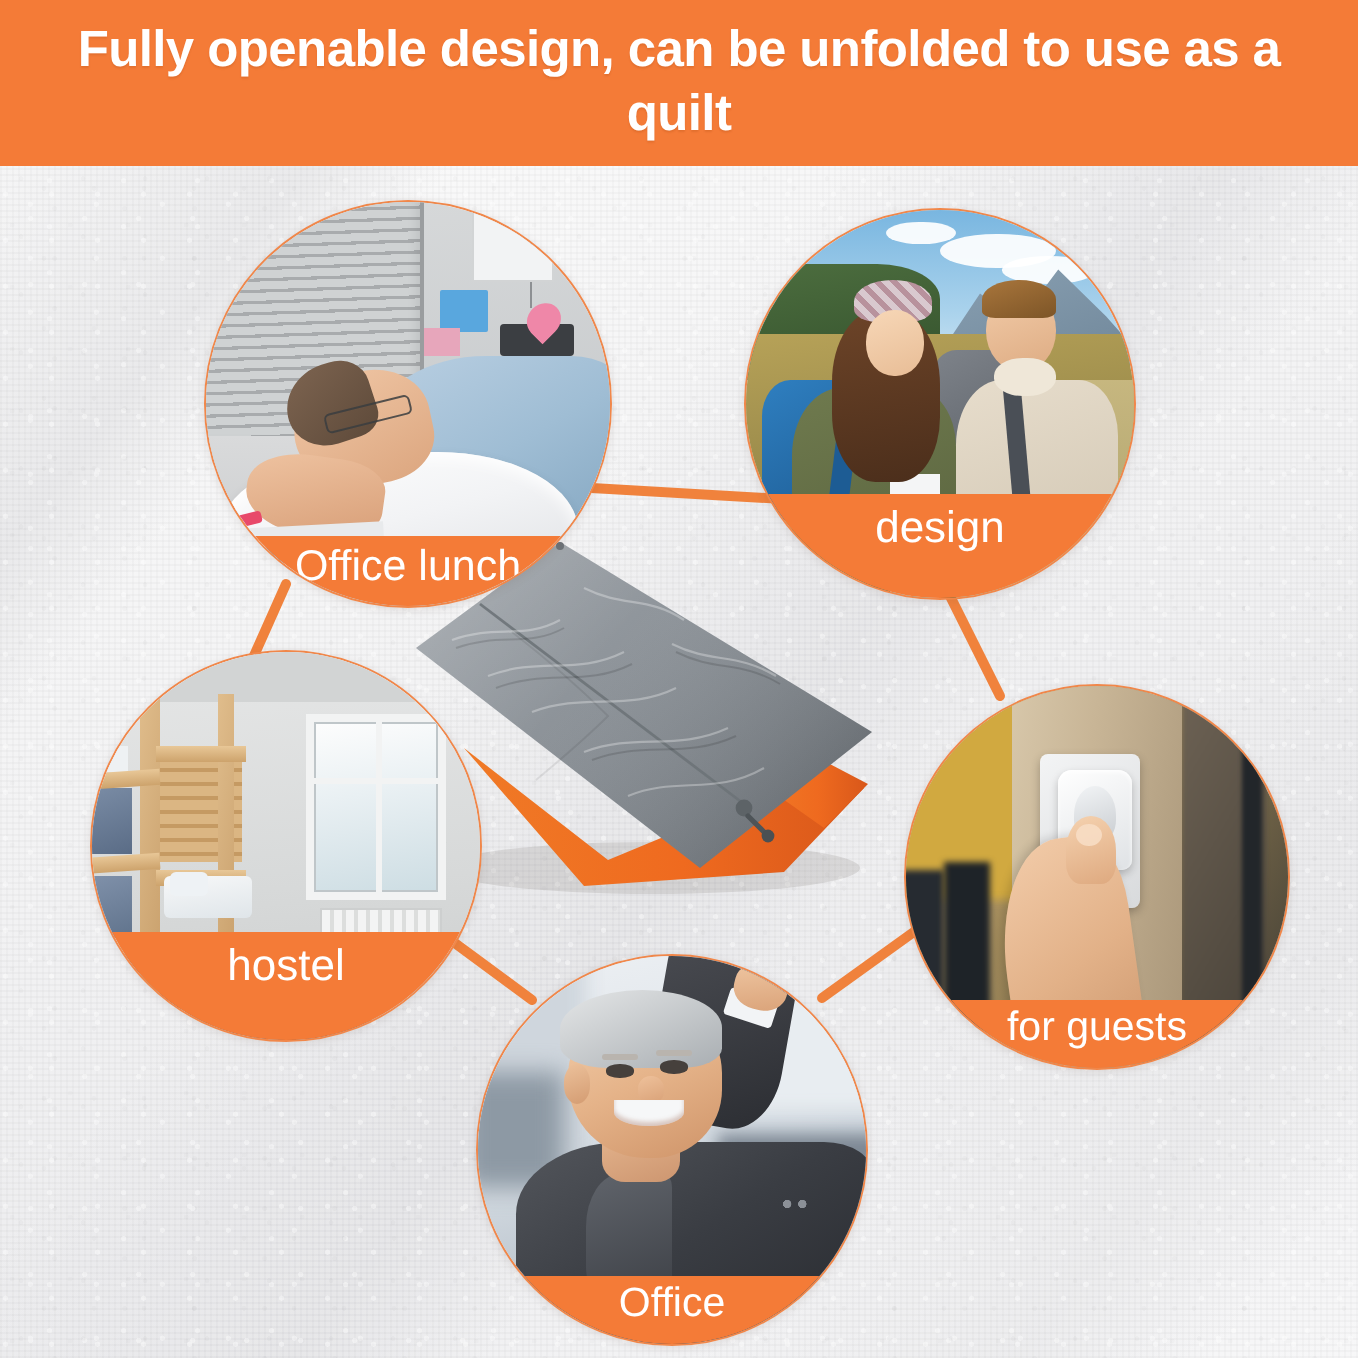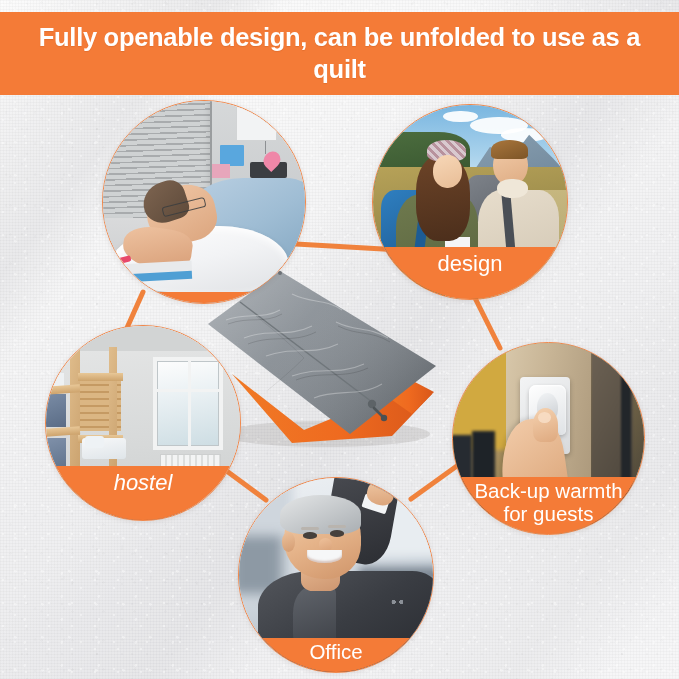--- a/index.html
+++ b/index.html
@@ -50,21 +50,21 @@
       radial-gradient(circle at 21% 63%, rgba(0,0,0,0.04) 0 1.1px, transparent 1.3px),
       radial-gradient(circle at 46% 78%, rgba(255,255,255,0.85) 0 1.2px, transparent 1.4px),
       radial-gradient(circle at 88% 69%, rgba(0,0,0,0.05) 0 1.1px, transparent 1.3px),
       radial-gradient(circle at 67% 93%, rgba(255,255,255,0.8) 0 1.2px, transparent 1.4px);
     background-size: 23px 23px, 31px 29px, 27px 33px, 35px 25px, 29px 31px, 33px 27px, 25px 35px, 37px 23px;
   }
 
   
   #header-banner {
     position: absolute;
-    left: 0; top: 12px;
+    left: 0; top: 0;
     width: 679px;
     height: 83px;
     background: #f47b37;
     display: flex;
     align-items: center;
     justify-content: flex-start;
     z-index: 40;
   }
   #header-title {
     color: #ffffff;
@@ -119,21 +119,21 @@
     font-size: 21px;
     line-height: 1.12;
     padding: 5px 4px 8px;
     z-index: 9;
   }
   .cap.two-line { font-size: 20.5px; padding-top: 3px; }
 
   
   #circle-office   { left: 102px; top: 100px;  width: 204px; height: 204px; }
   #circle-travel   { left: 372px; top: 104px;  width: 196px; height: 196px; }
-  #circle-hostel   { left:  45px; top: 325px;  width: 196px; height: 196px; font-style: italic; }
+  #circle-hostel   { left:  45px; top: 325px;  width: 196px; height: 196px; }
   #circle-backup   { left: 452px; top: 342px;  width: 193px; height: 193px; }
   #circle-train    { left: 238px; top: 477px;  width: 196px; height: 196px; }
 
   #circle-office  .cap { font-size: 21.5px; }
   #circle-travel  .cap { font-size: 22px; padding-bottom: 22px; }
   #circle-hostel  .cap { font-size: 22px; padding-bottom: 24px; }
 
   
   .s-office .wall    { position:absolute; inset:0; background:linear-gradient(175deg,#d7d9da 0%,#c9ccce 58%,#b9bcbe 100%); }
   .s-office .blinds  { position:absolute; left:-2%; top:-2%; width:56%; height:62%;
@@ -412,20 +412,21 @@
       <div class="pillow"></div>
       <div class="head"></div>
       <div class="hair"></div>
       <div class="glasses"></div>
       <div class="arm"></div>
       <div class="papers"></div>
       <div class="paper-b"></div>
       <div class="pen"></div>
     </div>
     <div class="cap two-line">
+      <div>Office lunch</div>
     </div>
   </div>
 
   <div class="circle" id="circle-travel">
     <div class="scene s-travel">
       <div class="sky"></div>
       <div class="cloud c1"></div>
       <div class="cloud c2"></div>
       <div class="cloud c3"></div>
       <div class="mtn"></div>
@@ -495,21 +496,20 @@
       <div class="slitR"></div>
       <div class="post"></div>
       <div class="plate"></div>
       <div class="btn"></div>
       <div class="btn-in"></div>
       <div class="hand"></div>
       <div class="finger"></div>
       <div class="nail"></div>
     </div>
     <div class="cap two-line">
-      <div>Back-up warmth</div>
       <div>for guests</div>
     </div>
   </div>
 
   <div class="circle" id="circle-train">
     <div class="scene s-train">
       <div class="bg"></div>
       <div class="blurL"></div>
       <div class="blurD"></div>
       <div class="blurR"></div>

